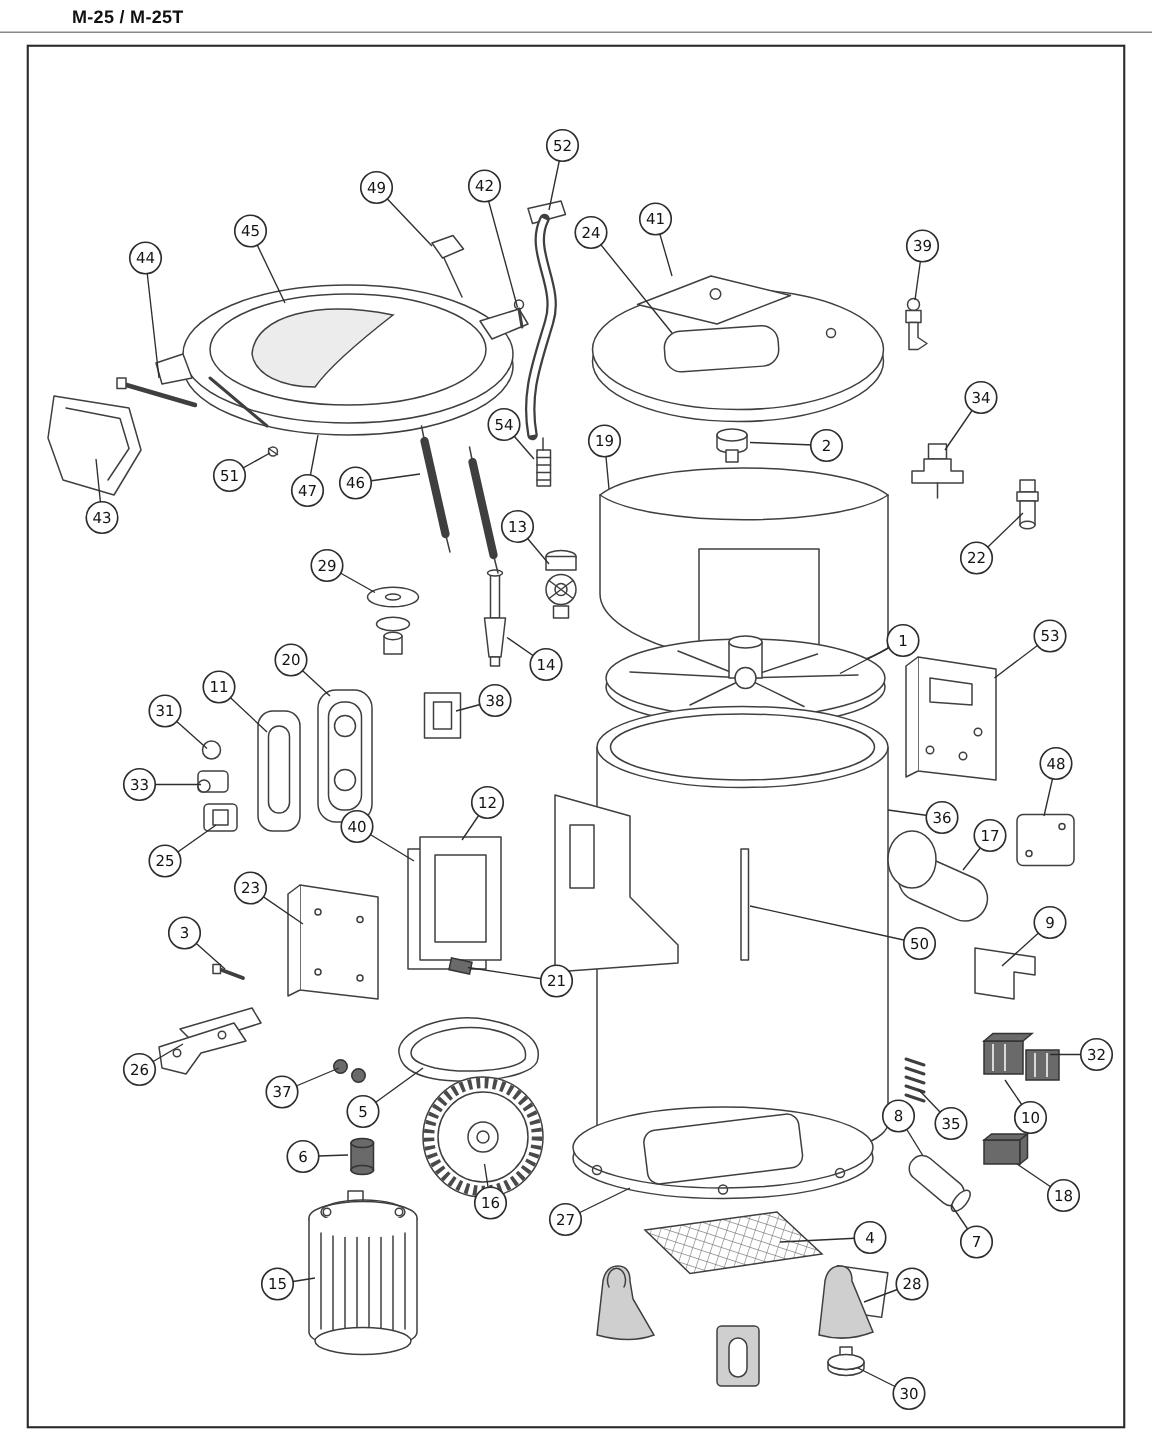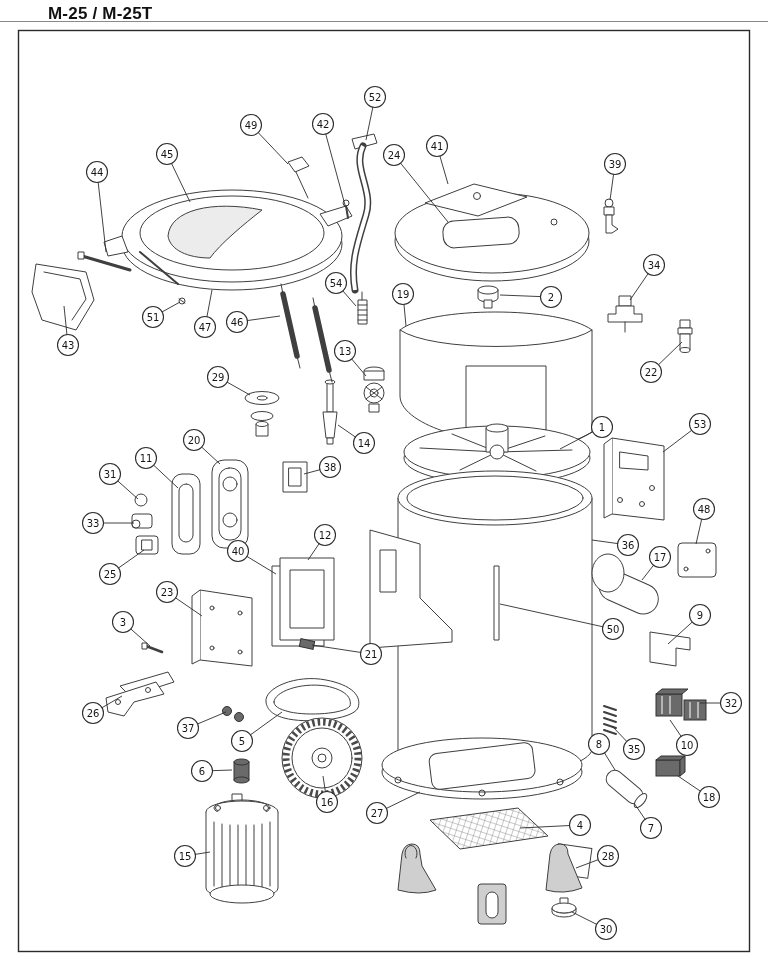--- a/index.html
+++ b/index.html
@@ -1,17 +1,17 @@
 <!DOCTYPE html>
 <html><head>
 <meta charset="utf-8">
 <style>
   html,body{margin:0;padding:0;background:#fff;}
   .page{position:relative;width:768px;height:970px;background:#fff;font-family:"Liberation Sans",sans-serif;overflow:hidden;}
-  .doc-title{position:absolute;left:24px;top:4px;font-size:17px;font-weight:bold;color:#111;letter-spacing:.2px;padding-left:24px;}
+  .doc-title{position:absolute;left:24px;top:4px;font-size:12px;font-weight:bold;color:#111;letter-spacing:.2px;padding-left:24px;}
   #diagram-svg{position:absolute;left:0;top:0;}
   .rule{stroke:#8a8a8a;stroke-width:1;}
   .frame{fill:none;stroke:#2a2a2a;stroke-width:1.4;}
   .p{fill:none;stroke:#3f3f3f;stroke-linejoin:round;stroke-linecap:round;}
   .pf{fill:#ffffff;stroke:#3f3f3f;stroke-linejoin:round;}
   .pg{fill:#ececec;stroke:#3f3f3f;}
   .pm{fill:#cfcfcf;stroke:#3f3f3f;}
   .pd{fill:#6a6a6a;stroke:#333;}
   .pw{fill:none;stroke:#fff;}
   .leader{stroke:#2d2d2d;stroke-width:.9;}

